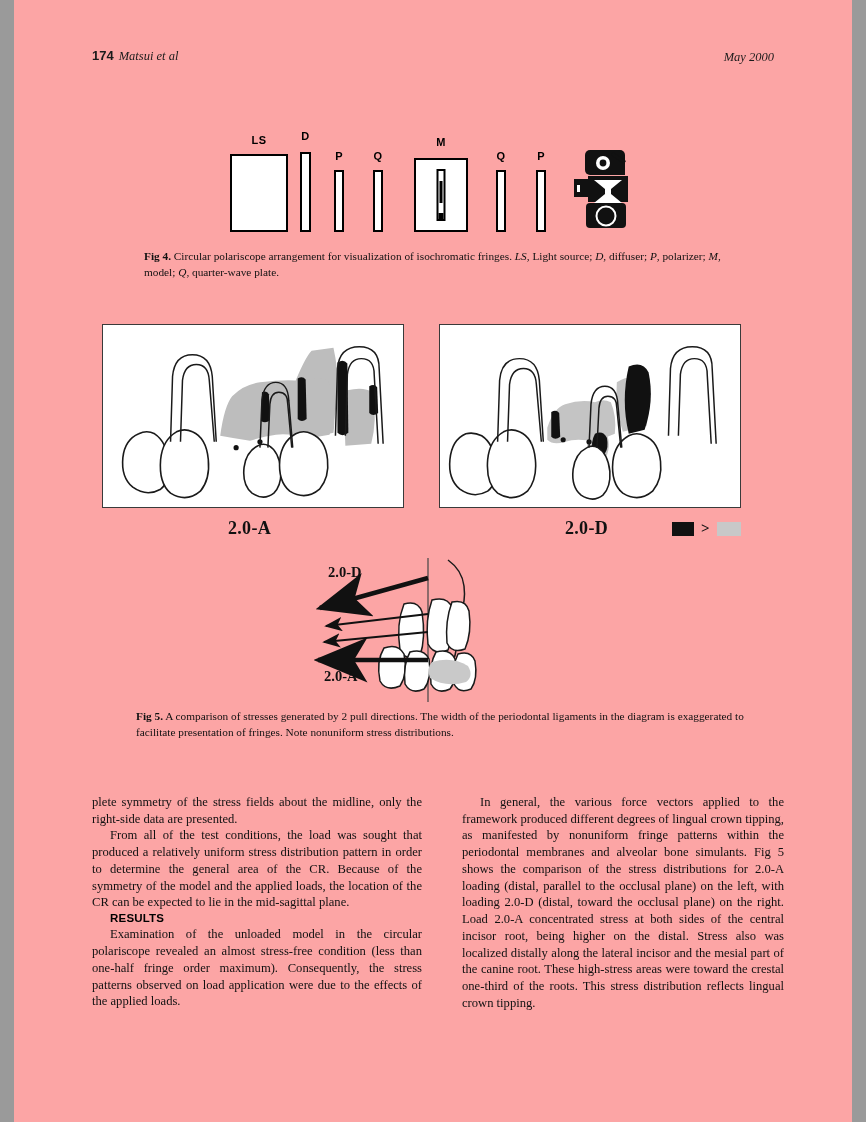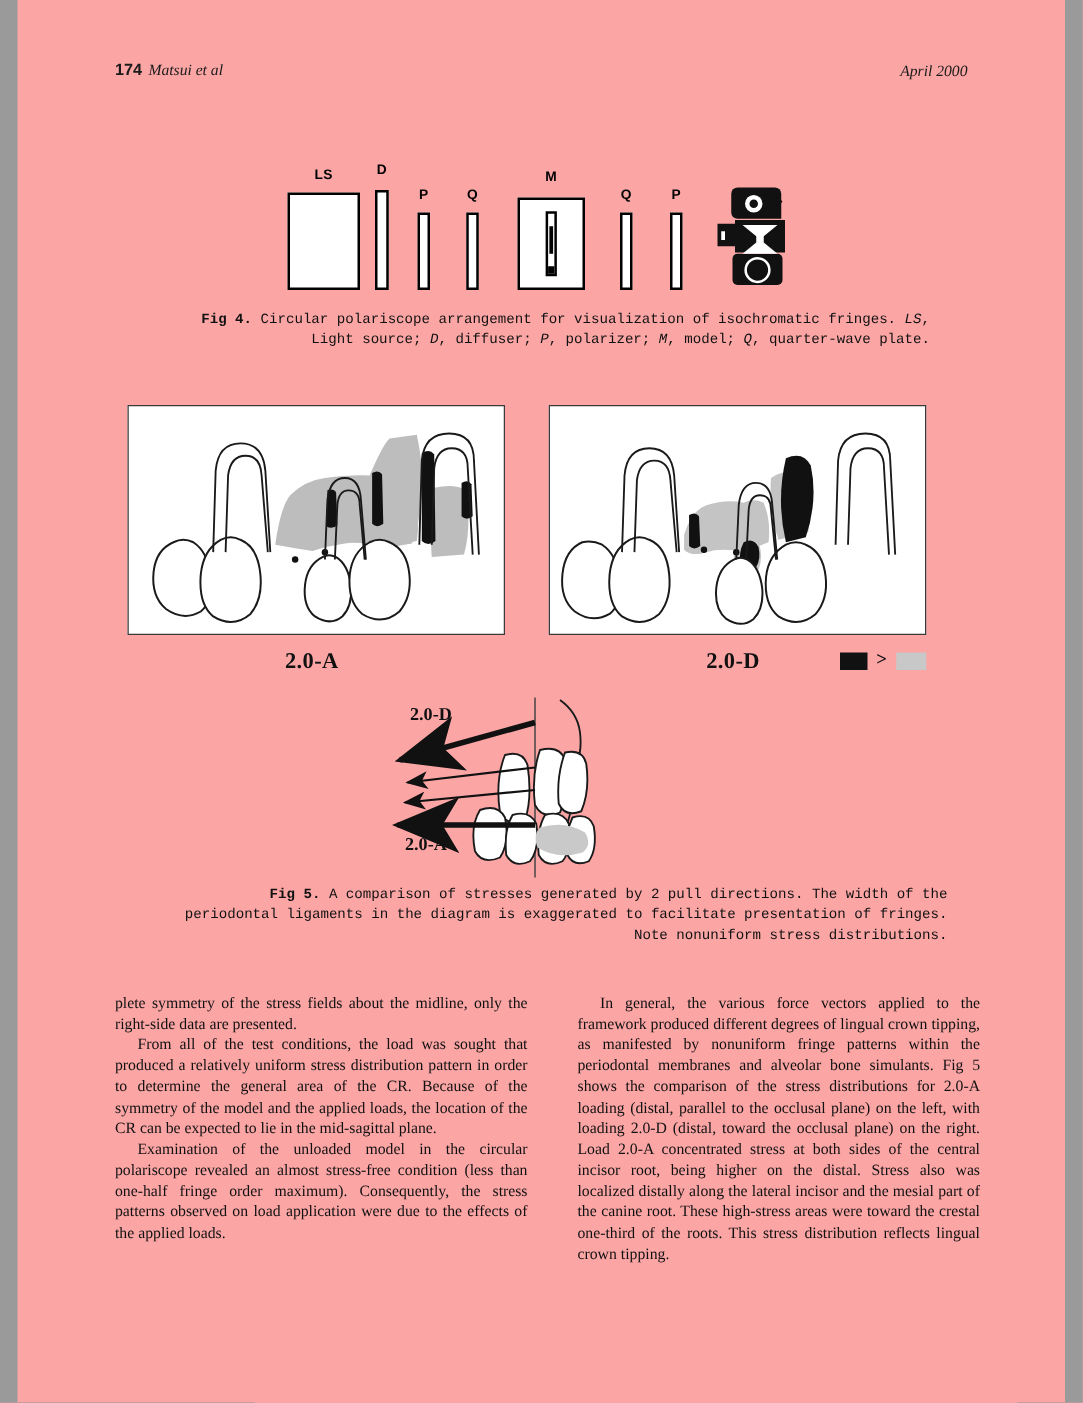--- a/index.html
+++ b/index.html
@@ -124,25 +124,24 @@
     width: 5px;
     height: 12%;
     background: #000;
   }
   .camera {
     position: absolute;
     bottom: 6px;
   }
 
   .figcap {
-    font-family: Liberation Mono, monospace;
+    font-family: Liberation Serif, serif;
     font-size: 11.3px;
     line-height: 1.45;
     color: #111;
-    text-align: right;
   }
   .figcap b { font-weight: bold; }
   .figcap i { font-style: italic; }
   .fig4-cap {
     position: absolute;
     top: 248px;
     left: 130px;
     width: 600px;
   }
 
@@ -244,21 +243,21 @@
 </head>
 <body>
 
 <div class="page">
 
   <div class="runhead">
     <div class="runhead-left">
       <span class="folio">174</span><span>Matsui et al</span>
     </div>
     <div class="runhead-right">
-      <div>April 2000</div>
+      <div>May 2000</div>
     </div>
   </div>
 
   <div class="fig4">
     <div class="fig4-bench">
 
       <div class="optic" style="left:138px; width:58px; height:78px;">
         <div class="optic-label" style="top:-20px;">LS</div>
         <div class="plate" style="width:58px; height:78px;"></div>
       </div>
@@ -428,20 +427,21 @@
     </svg>
   </div>
 
   <div class="figcap fig5-cap">
     <b>Fig 5.</b><span> A comparison of stresses generated by 2 pull directions. The width of the periodontal ligaments in the diagram is exaggerated to facilitate presentation of fringes. Note nonuniform stress distributions.</span>
   </div>
 
   <div class="col col-left">
     <p class="noindent">plete symmetry of the stress fields about the midline, only the right-side data are presented.</p>
     <p>From all of the test conditions, the load was sought that produced a relatively uniform stress distribution pattern in order to determine the general area of the CR. Because of the symmetry of the model and the applied loads, the location of the CR can be expected to lie in the mid-sagittal plane.</p>
+    <p class="section-head">RESULTS</p>
     <p>Examination of the unloaded model in the circular polariscope revealed an almost stress-free condition (less than one-half fringe order maximum). Consequently, the stress patterns observed on load application were due to the effects of the applied loads.</p>
   </div>
 
   <div class="col col-right">
     <p>In general, the various force vectors applied to the framework produced different degrees of lingual crown tipping, as manifested by nonuniform fringe patterns within the periodontal membranes and alveolar bone simulants. Fig 5 shows the comparison of the stress distributions for 2.0-A loading (distal, parallel to the occlusal plane) on the left, with loading 2.0-D (distal, toward the occlusal plane) on the right. Load 2.0-A concentrated stress at both sides of the central incisor root, being higher on the distal. Stress also was localized distally along the lateral incisor and the mesial part of the canine root. These high-stress areas were toward the crestal one-third of the roots. This stress distribution reflects lingual crown tipping.</p>
   </div>
 
 </div>
 
 </body></html>

